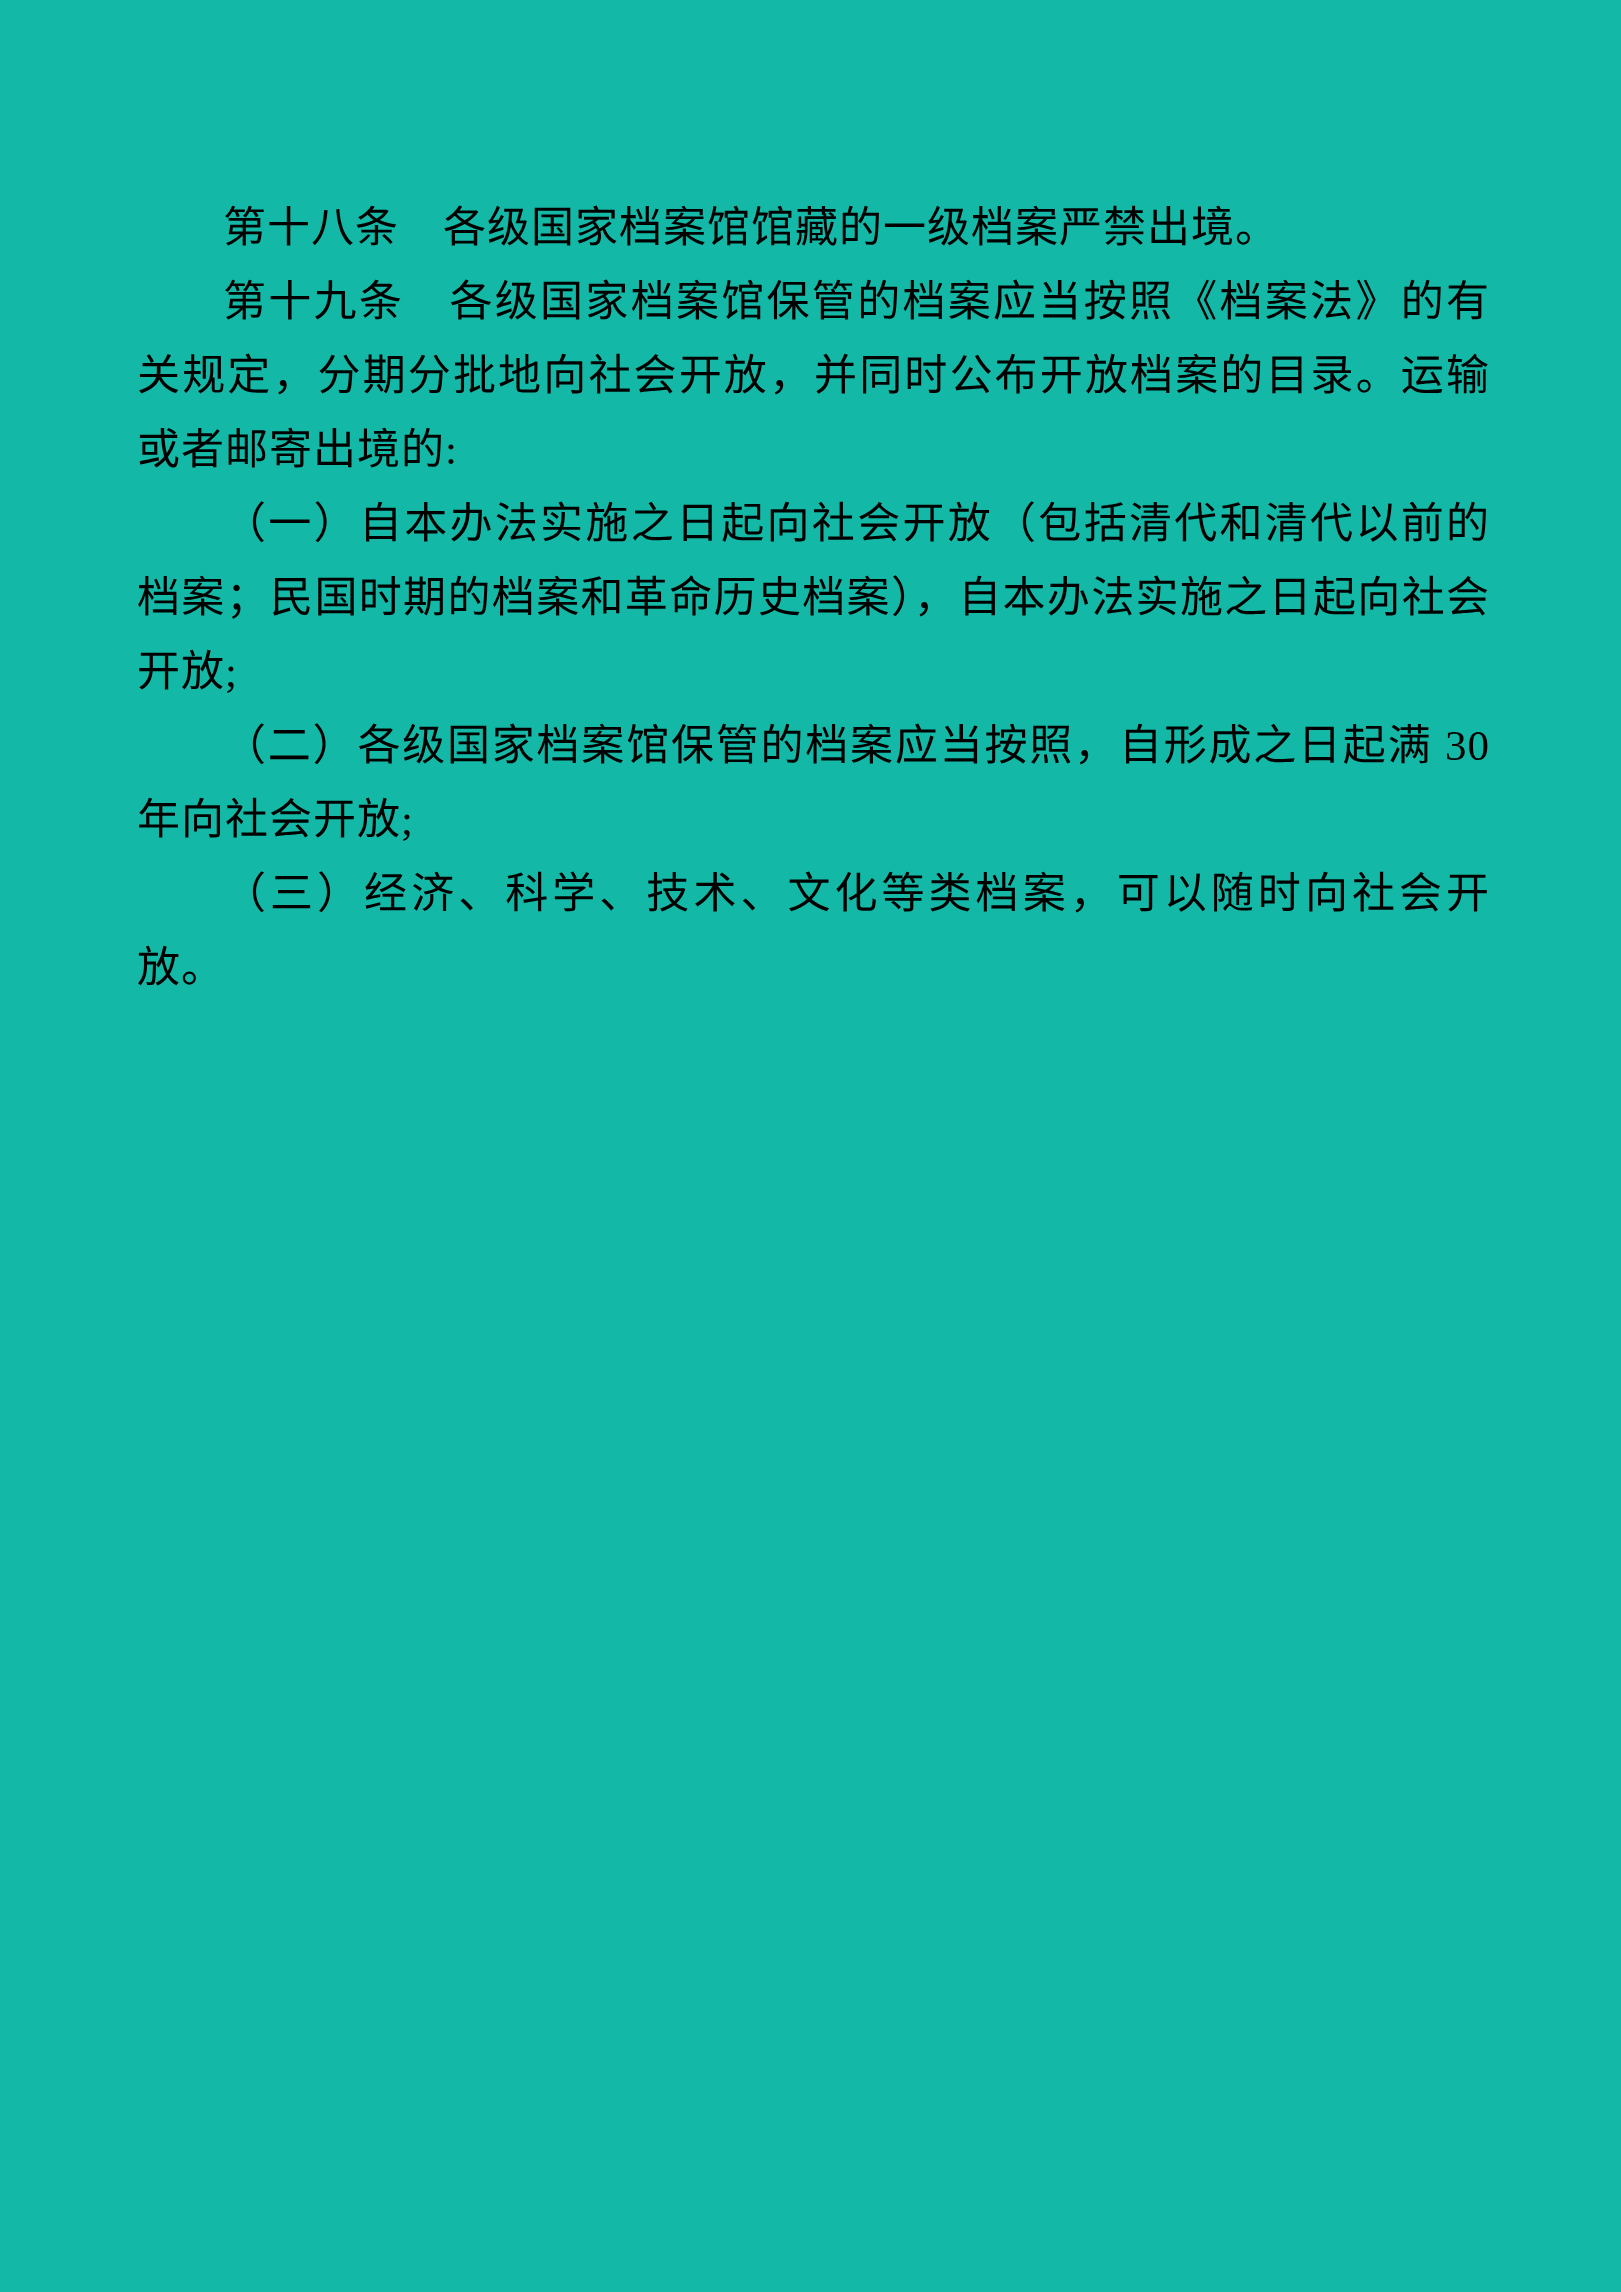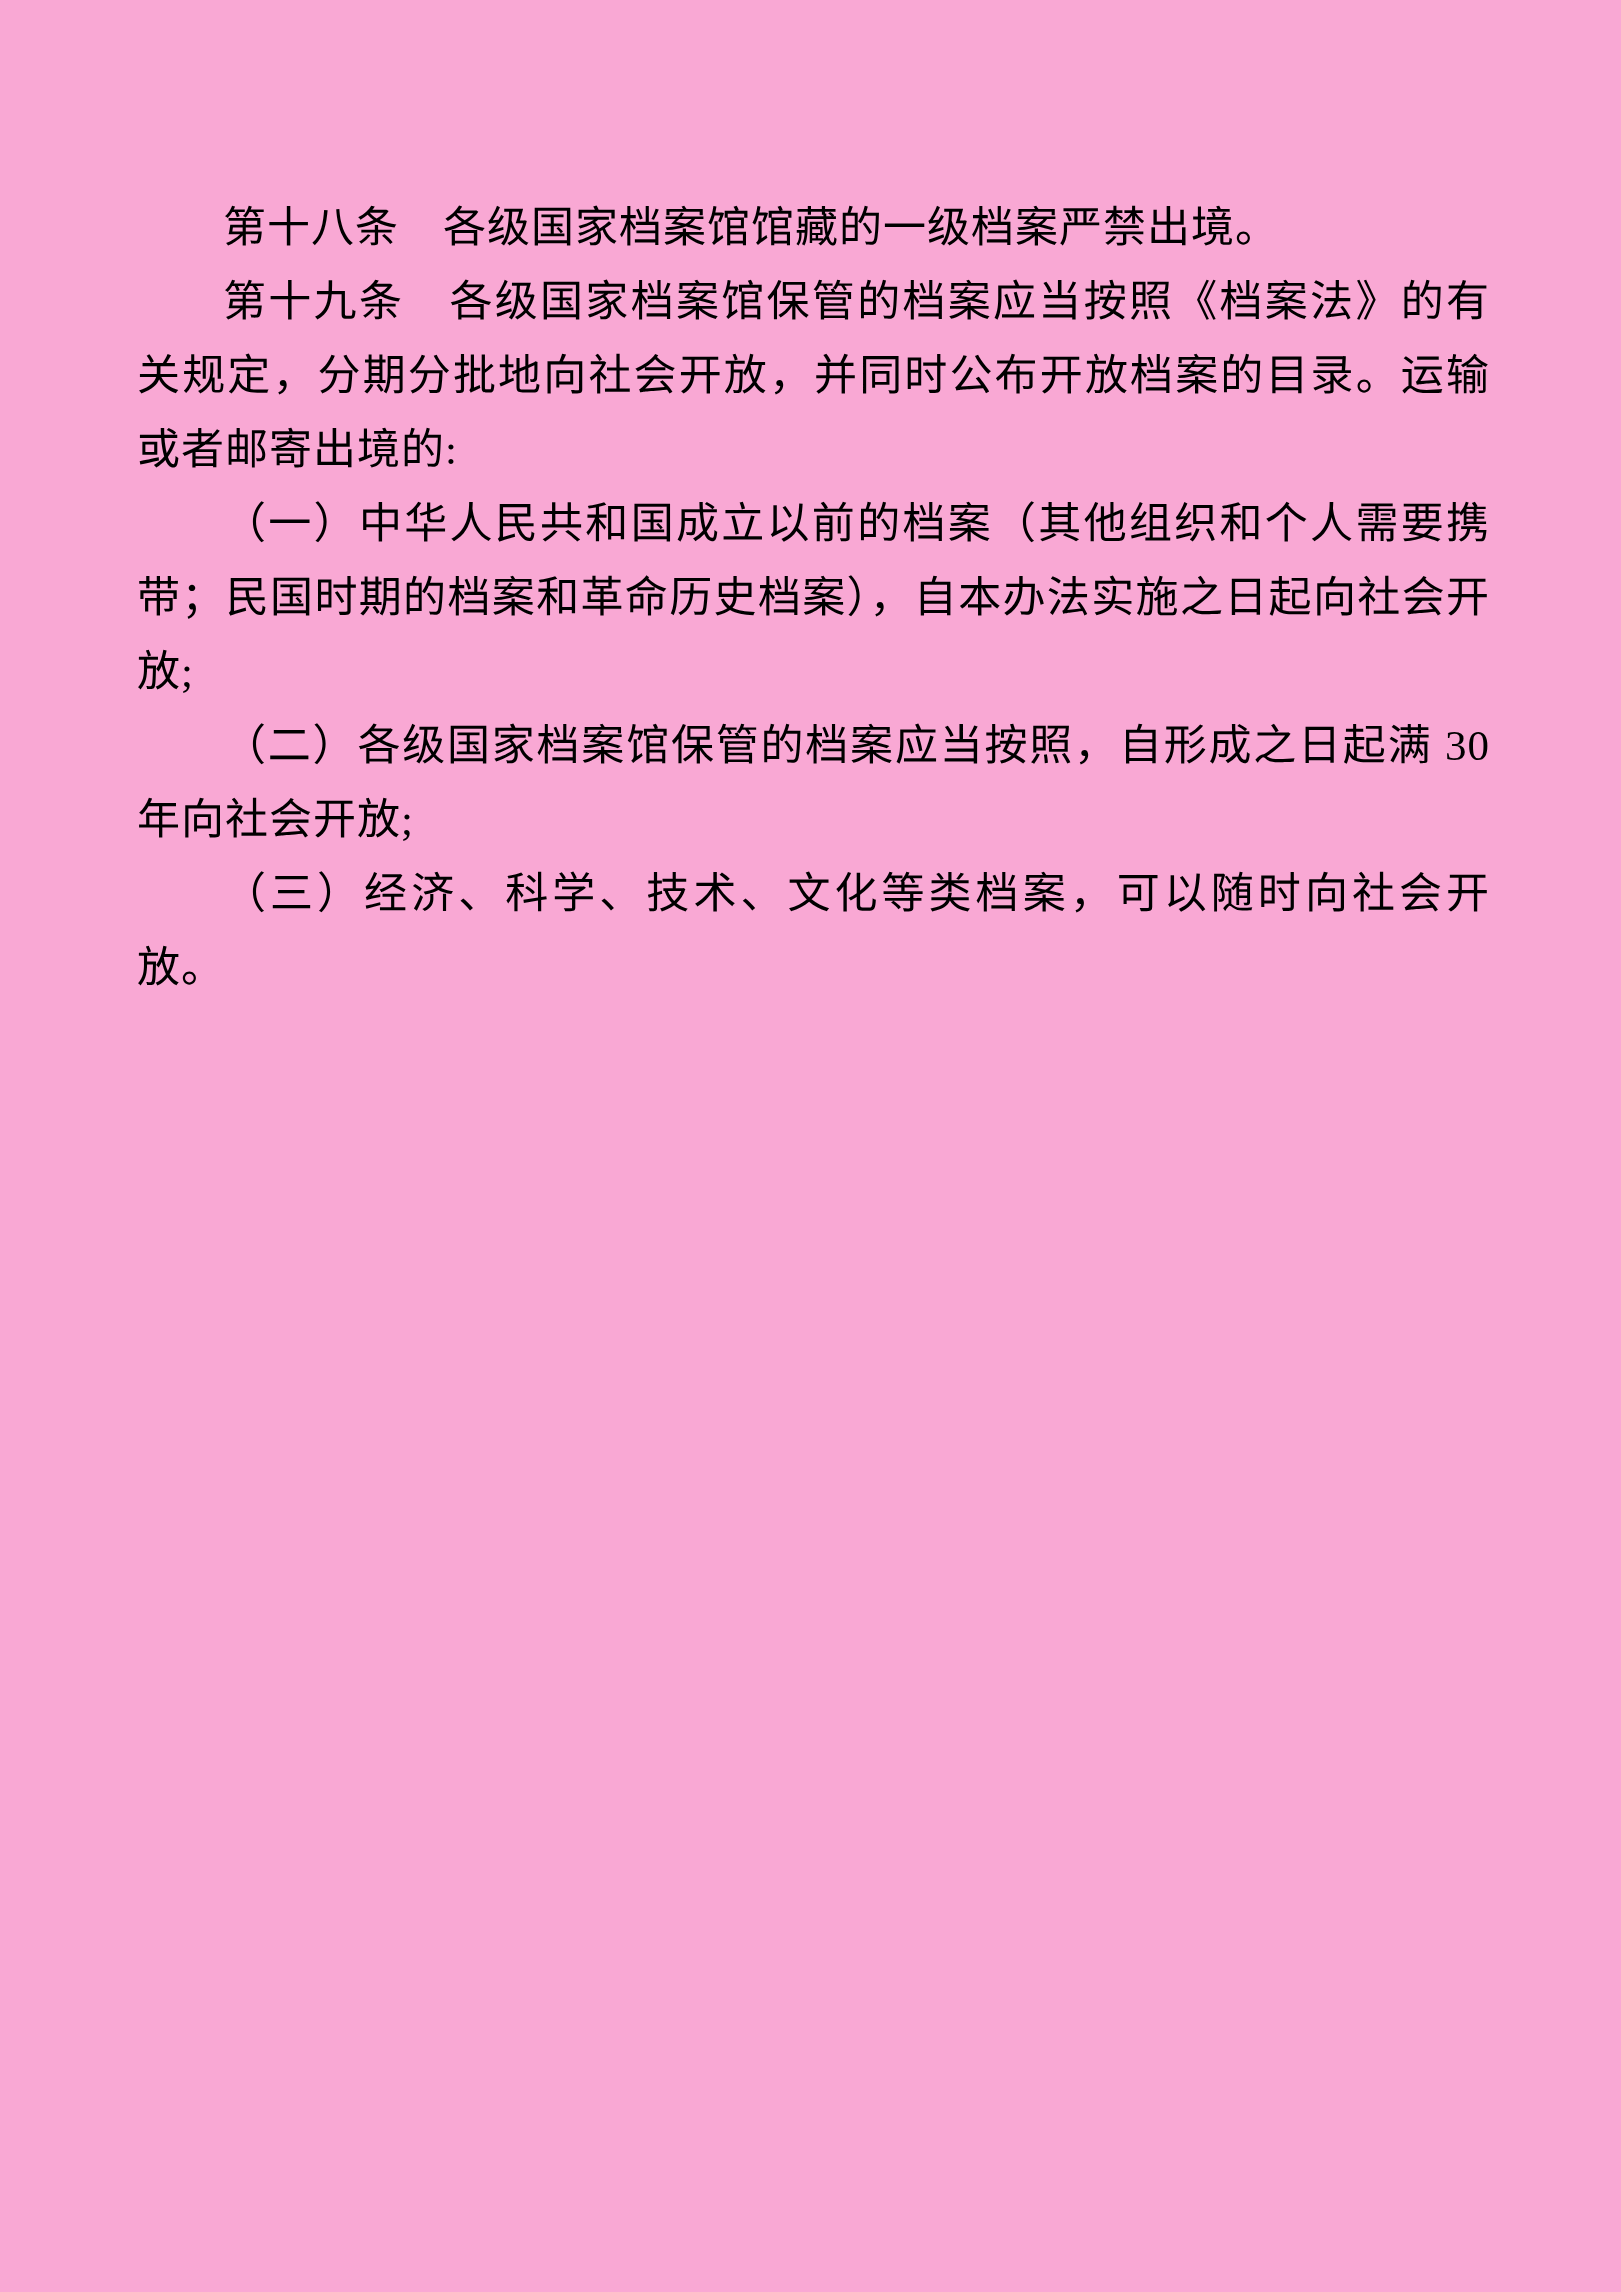--- a/index.html
+++ b/index.html
@@ -5,21 +5,21 @@
   html, body {
     margin: 0;
     padding: 0;
     background: #e8e8e8;
   }
   .page {
     position: relative;
     width: 1621px;
     height: 2293px;
     margin: 0 auto;
-    background: #f9a8d4;
+    background: #14b8a6;
     color: #000000;
     font-family: "Liberation Serif", "DejaVu Serif", serif;
     font-size: 43px;
     line-height: 74px;
     box-sizing: border-box;
     padding: 191px 131px 0 137px;
     overflow: hidden;
   }
   .page p {
     margin: 0;
@@ -43,20 +43,20 @@
 <body>
 
 <div class="page">
 
   <p class="para-art18-lead">第十八条　各级国家档案馆馆藏的一级档案严禁出境。</p>
 
 
 
   <p class="para-art19-body">第十九条　各级国家档案馆保管的档案应当按照《档案法》的有关规定，分期分批地向社会开放，并同时公布开放档案的目录。运输或者邮寄出境的:</p>
 
-  <p class="list-item">（一）中华人民共和国成立以前的档案（其他组织和个人需要携带；民国时期的档案和革命历史档案），自本办法实施之日起向社会开放;</p>
+  <p class="list-item">（一）自本办法实施之日起向社会开放（包括清代和清代以前的档案；民国时期的档案和革命历史档案），自本办法实施之日起向社会开放;</p>
 
   <p class="list-item">（二）各级国家档案馆保管的档案应当按照，自形成之日起满 30年向社会开放;</p>
 
   <p class="list-item">（三）经济、科学、技术、文化等类档案，可以随时向社会开放。</p>
 
 </div>
 
 
 </body></html>

